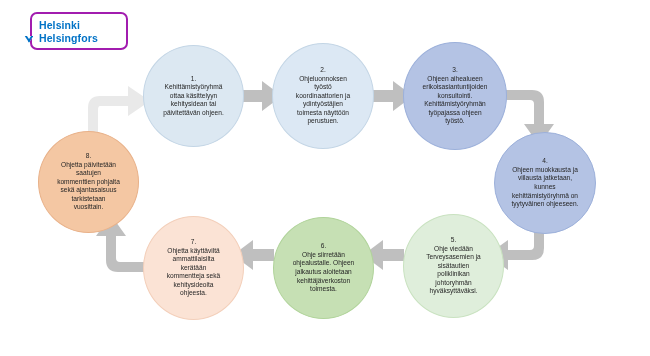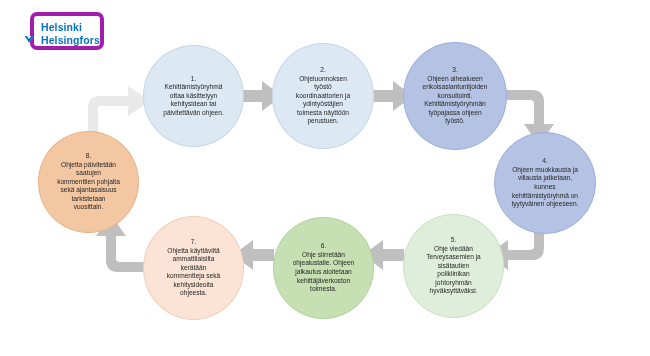--- a/index.html
+++ b/index.html
@@ -18,23 +18,23 @@
     width: 650px;
     height: 356px;
     background: #ffffff;
   }
 
   
   .logo {
     position: absolute;
     left: 30px;
     top: 12px;
-    width: 74px;
+    width: 98px;
     height: 38px;
-    border: 4px solid #a21caf;
+    border: 2px solid #a21caf;
     border-radius: 7px;
     box-sizing: border-box;
     background: #ffffff;
   }
   .logo-text {
     position: absolute;
     left: 7px;
     top: 5px;
     font-size: 10.5px;
     font-weight: bold;

